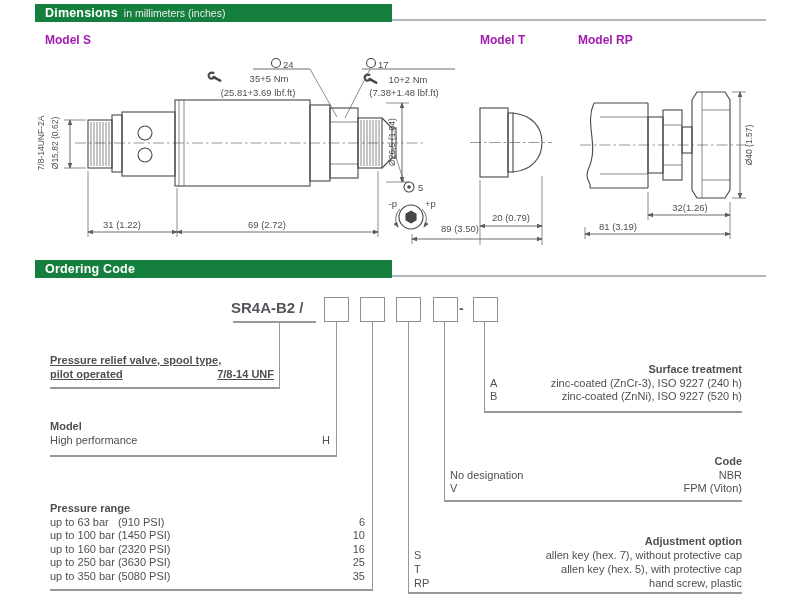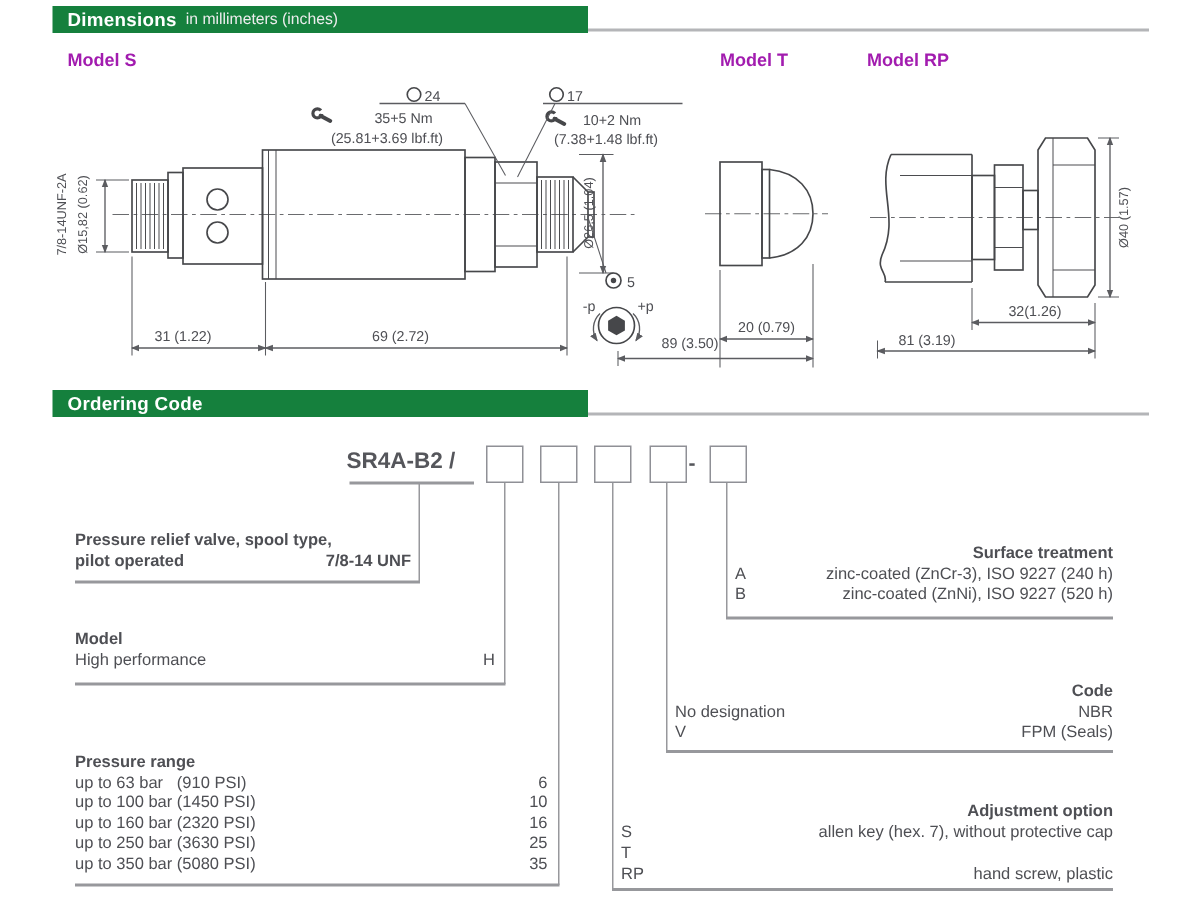--- a/index.html
+++ b/index.html
@@ -15,21 +15,21 @@
   
   .prefix{position:absolute;left:231px;top:299px;font-size:15px;font-weight:bold;color:#55565b;}
   .obox{position:absolute;top:297px;width:23px;height:23px;border:1.5px solid #8f9096;background:#fff;}
   .dash{position:absolute;left:459px;top:300px;font-size:14px;font-weight:bold;color:#55565b;}
   .vline{position:absolute;width:1.5px;background:#97989c;}
   .hline{position:absolute;height:1.5px;background:#97989c;}
   .blk{position:absolute;font-size:11px;line-height:13.5px;color:#4e4f54;}
   .blk .hd{font-weight:bold;}
   .blk .hd.r{text-align:right;}
   .row{display:flex;justify-content:space-between;}
-  .b{font-weight:bold;}
+  .b{font-weight:bold;text-decoration:underline;}
   .pre{white-space:pre;}
   
   .draw{position:absolute;left:0;top:30px;}
   .out{fill:none;stroke:#46474a;stroke-width:1.1;}
   .thin{fill:none;stroke:#46474a;stroke-width:0.65;}
   .dim{fill:none;stroke:#5b5c60;stroke-width:0.9;}
   .ext{fill:none;stroke:#5b5c60;stroke-width:0.7;}
   .cl{fill:none;stroke:#6a6b6e;stroke-width:0.7;stroke-dasharray:11 3 2.5 3;}
   .ann{font-family:"Liberation Sans",sans-serif;font-size:9.5px;fill:#4e4f54;}
   .annS{font-family:"Liberation Sans",sans-serif;font-size:8.5px;fill:#4e4f54;}
@@ -247,32 +247,33 @@
   </div>
 
   <div class="blk" style="left:450px;top:455px;width:292px;">
     <div class="hd r">Code</div>
     <div class="row">
       <span class="code">No designation</span>
       <span>NBR</span>
     </div>
     <div class="row">
       <span class="code">V</span>
-      <span>FPM (Seals)</span>
+      <span>FPM (Viton)</span>
     </div>
   </div>
 
   <div class="blk" style="left:414px;top:534px;width:328px;line-height:14px;">
     <div class="hd r">Adjustment option</div>
     <div class="row">
       <span class="code">S</span>
       <span>allen key (hex. 7), without protective cap</span>
     </div>
     <div class="row">
       <span class="code">T</span>
+      <span>allen key (hex. 5), with protective cap</span>
     </div>
     <div class="row">
       <span class="code">RP</span>
       <span>hand screw, plastic</span>
     </div>
   </div>
 
 </div>
 
 </body></html>

